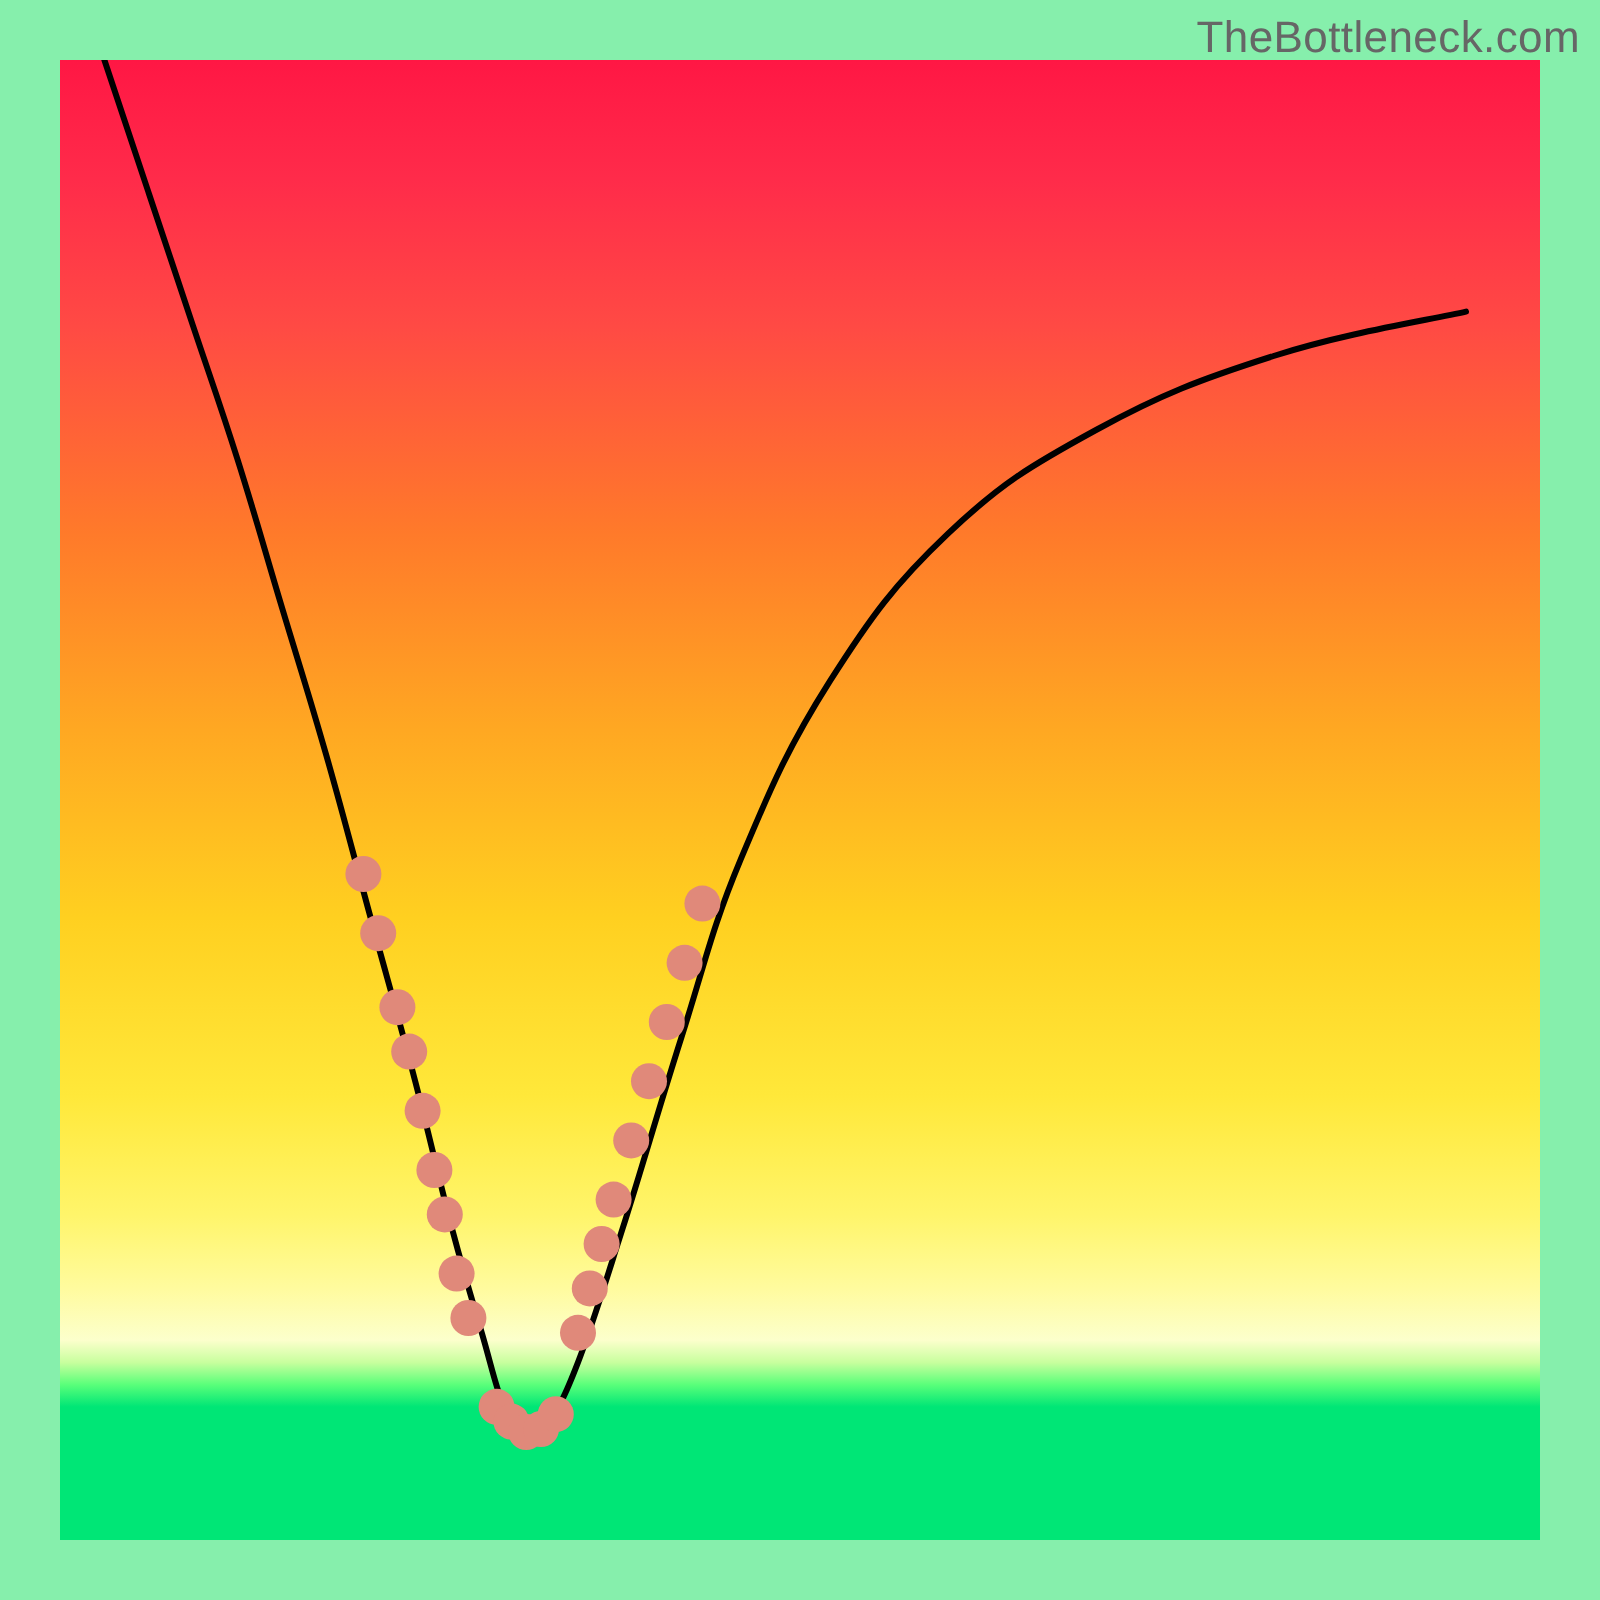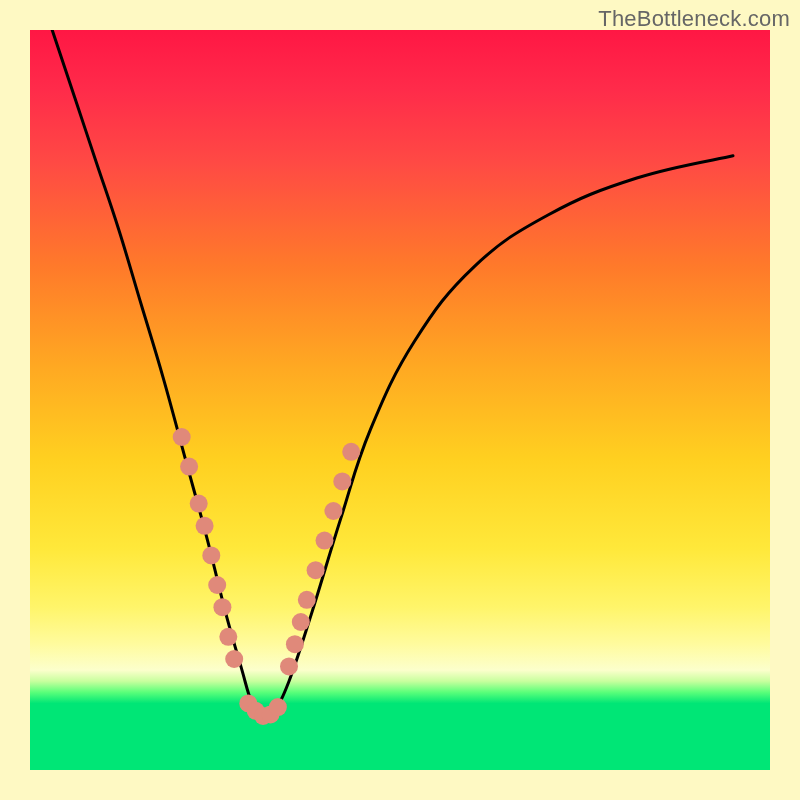--- a/index.html
+++ b/index.html
@@ -7,21 +7,21 @@
     padding: 0;
     width: 800px;
     height: 800px;
     background: #000;
     overflow: hidden;
     font-family: Arial, Helvetica, sans-serif;
   }
   .frame {
     position: absolute;
     inset: 0;
-    background: #fef9c3;
+    background: #86efac;
   }
   .plot-area {
     position: absolute;
     left: 30px;
     top: 30px;
     width: 740px;
     height: 740px;
     overflow: hidden;
   }
   .gradient-bg {

